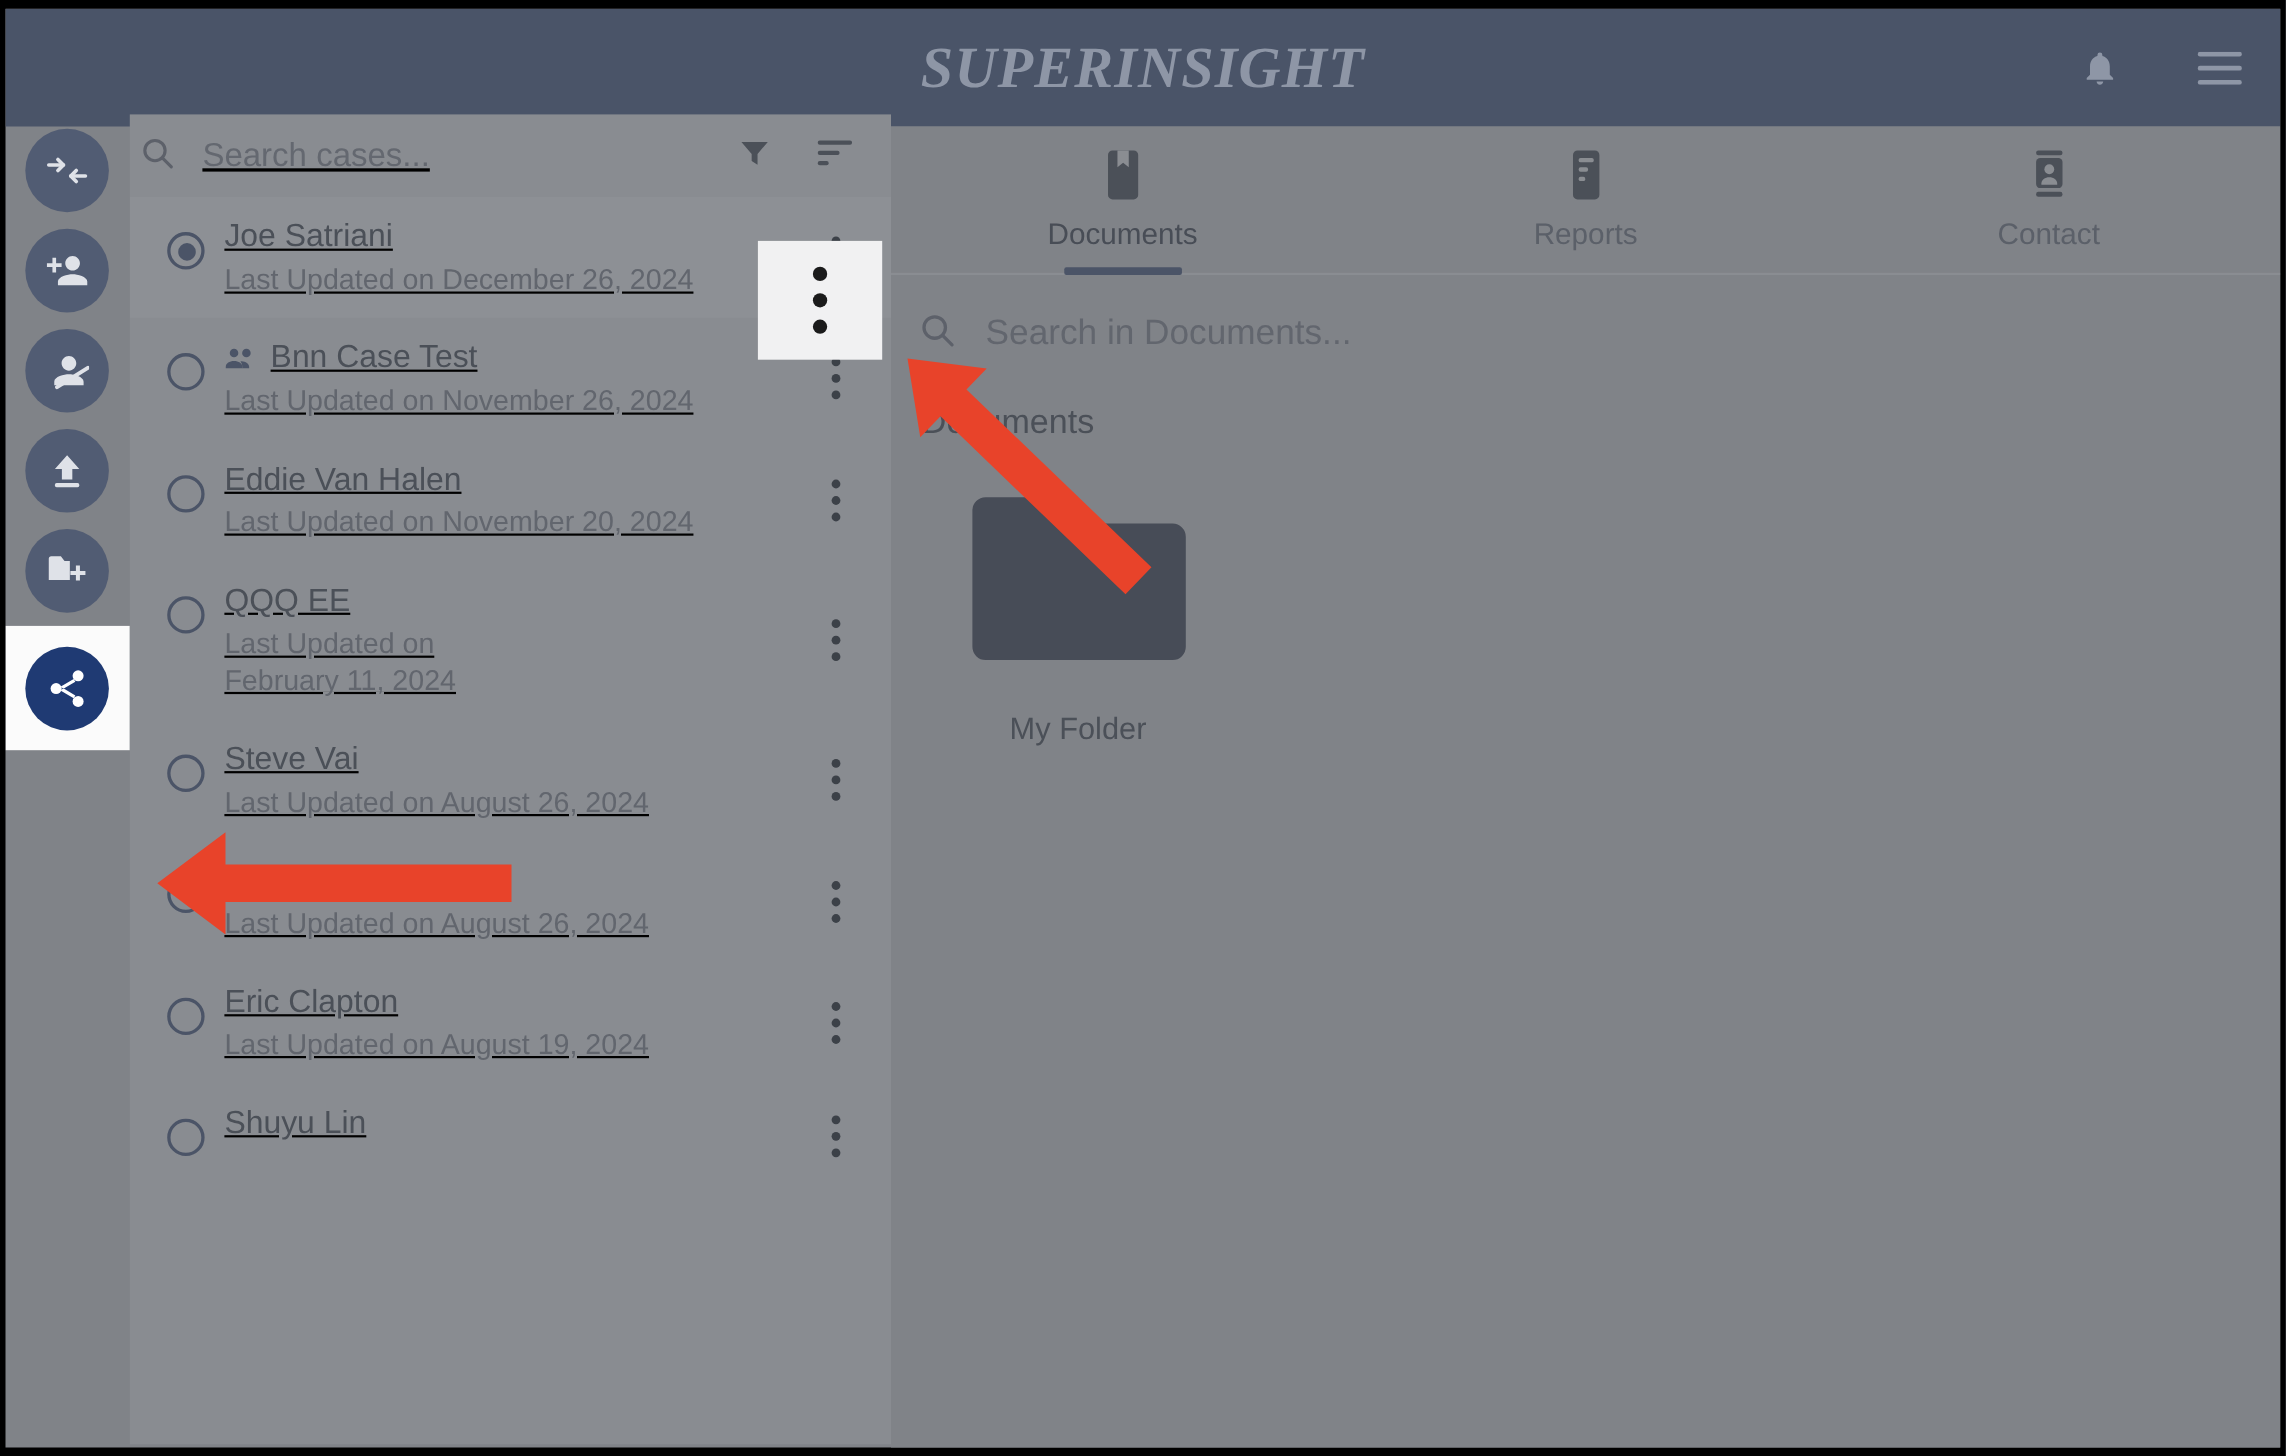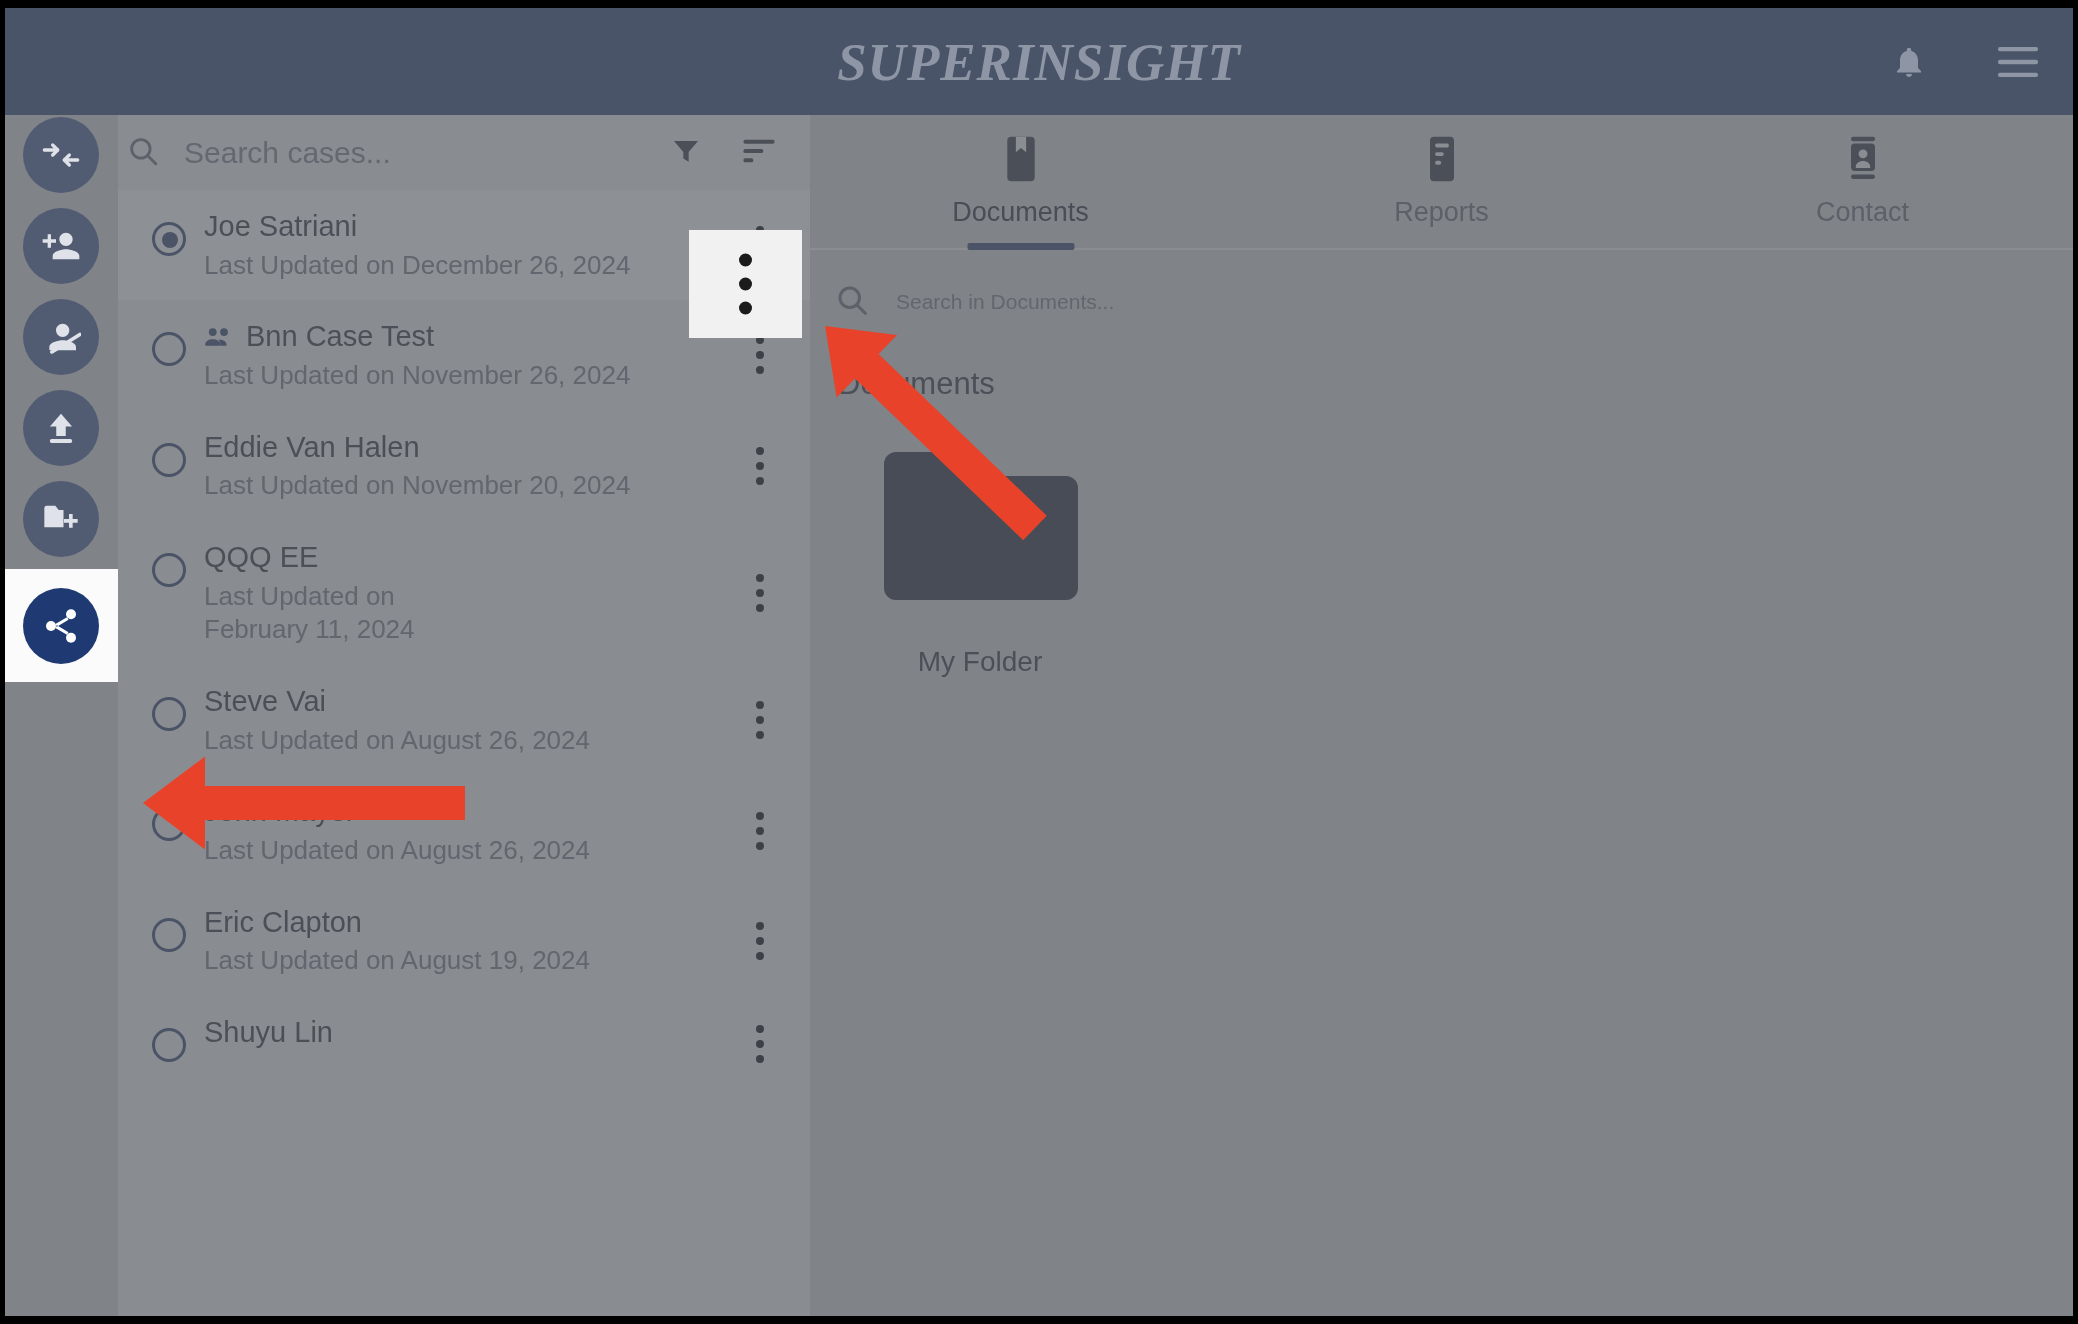--- a/index.html
+++ b/index.html
@@ -80,25 +80,26 @@
     position: absolute;
     left: 0;
     width: 113px;
     height: 113px;
     background: #fbfbfb;
   }
 
   
   .list-panel {
     position: absolute;
-    left: 113px; top: 107px;
+    left: 113px; top: 96px;
     width: 692px;
     height: 1209px;
     background: #898c91;
     overflow: hidden;
+    text-decoration: underline;
   }
   .list-search {
     position: relative;
     height: 75px;
     display: flex;
     align-items: center;
     padding: 0 0 0 8px;
   }
   .list-search .search-glass { margin-right: 24px; }
   .list-search .placeholder {
@@ -229,21 +230,21 @@
     border-radius: 2px;
   }
   .doc-search {
     display: flex;
     align-items: center;
     height: 104px;
     padding-left: 24px;
   }
   .doc-search .search-glass { margin-right: 26px; }
   .doc-search .placeholder {
-    font-size: 21px;
+    font-size: 32px;
     color: #62666e;
   }
   .section-title {
     font-size: 31px;
     color: #4b5058;
     padding: 12px 0 0 28px;
   }
   .folder-grid {
     display: flex;
     padding: 48px 0 0 70px;

